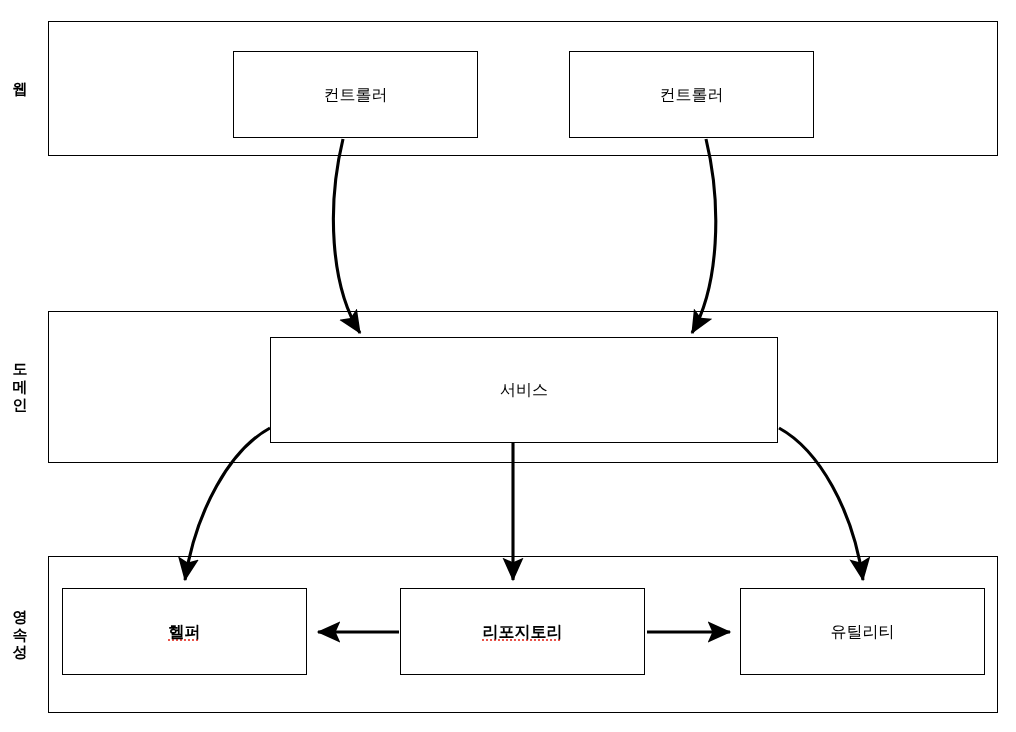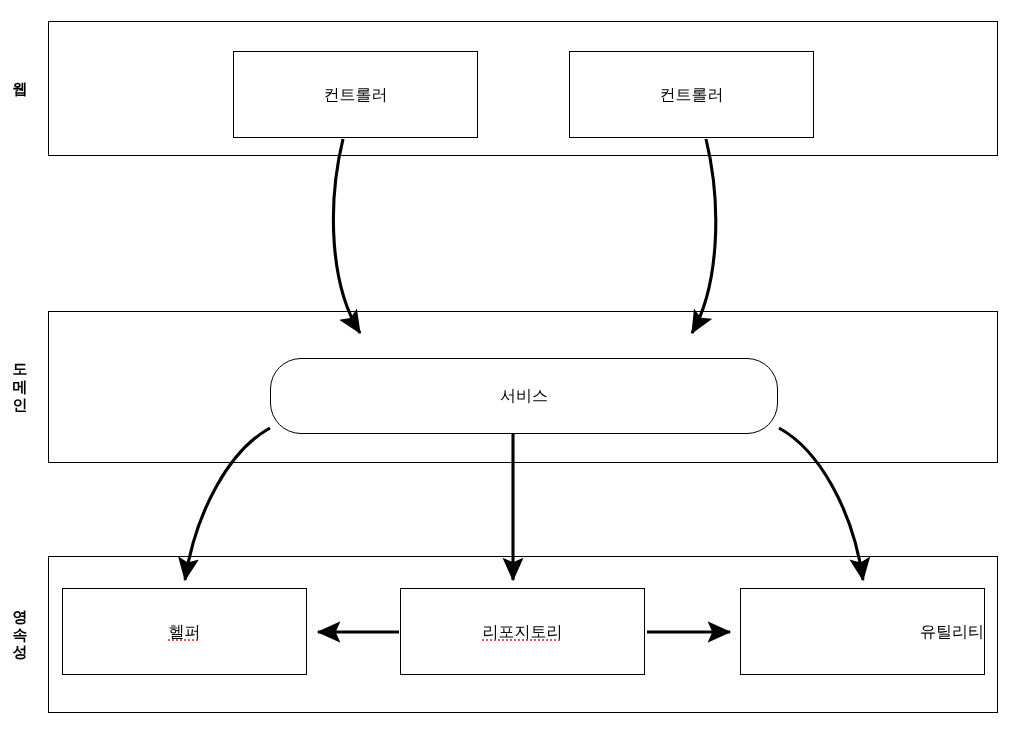--- a/index.html
+++ b/index.html
@@ -48,20 +48,21 @@
     color: #000000;
     line-height: 1;
     white-space: nowrap;
   }
   .node-label.misspelled {
     text-decoration: underline;
     text-decoration-color: #e8534a;
     text-decoration-style: dotted;
     text-decoration-thickness: 1.5px;
     text-underline-offset: 3px;
+    font-weight: bold;
   }
   svg.edges {
     position: absolute;
     left: 0;
     top: 0;
     width: 1016px;
     height: 732px;
     pointer-events: none;
     overflow: visible;
   }
@@ -99,26 +100,26 @@
         <path d="M 647 632 L 730 632" marker-end="url(#arrowhead)"></path>
       </g>
   </svg>
 
   <div class="node-box" id="node-controller-1" style="left: 233px; top: 51px; width: 245px; height: 87px;">
     <span class="node-label">컨트롤러</span>
   </div>
   <div class="node-box" id="node-controller-2" style="left: 569px; top: 51px; width: 245px; height: 87px;">
     <span class="node-label">컨트롤러</span>
   </div>
-  <div class="node-box" id="node-service" style="left: 270px; top: 358px; width: 508px; height: 76px; border-radius: 31px;">
+  <div class="node-box" id="node-service" style="left: 270px; top: 337px; width: 508px; height: 106px;">
     <span class="node-label">서비스</span>
   </div>
   <div class="node-box" id="node-helper" style="left: 62px; top: 588px; width: 245px; height: 87px;">
     <span class="node-label misspelled">헬퍼</span>
   </div>
   <div class="node-box" id="node-repository" style="left: 400px; top: 588px; width: 245px; height: 87px;">
     <span class="node-label misspelled">리포지토리</span>
   </div>
-  <div class="node-box" id="node-utility" style="left: 740px; top: 588px; width: 245px; height: 87px; justify-content: flex-end;">
+  <div class="node-box" id="node-utility" style="left: 740px; top: 588px; width: 245px; height: 87px;">
     <span class="node-label">유틸리티</span>
   </div>
 
 </div>
 
 </body></html>

